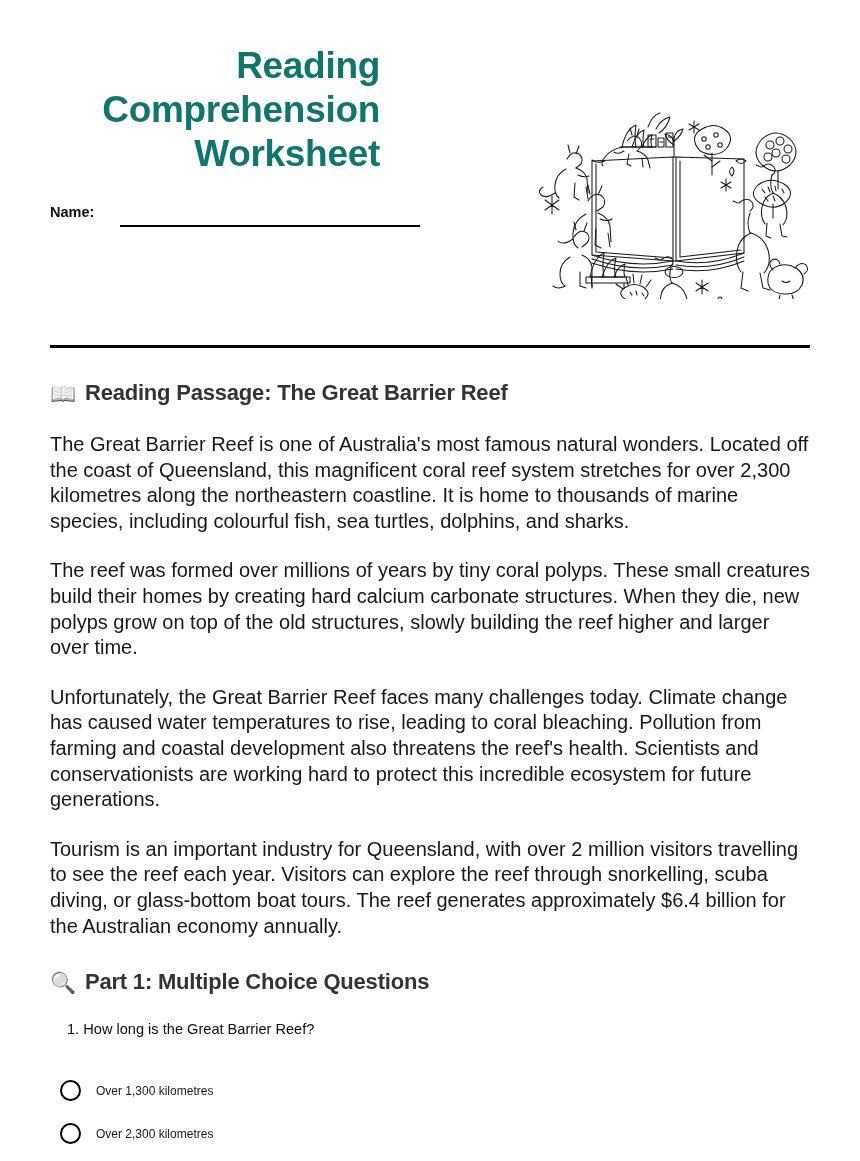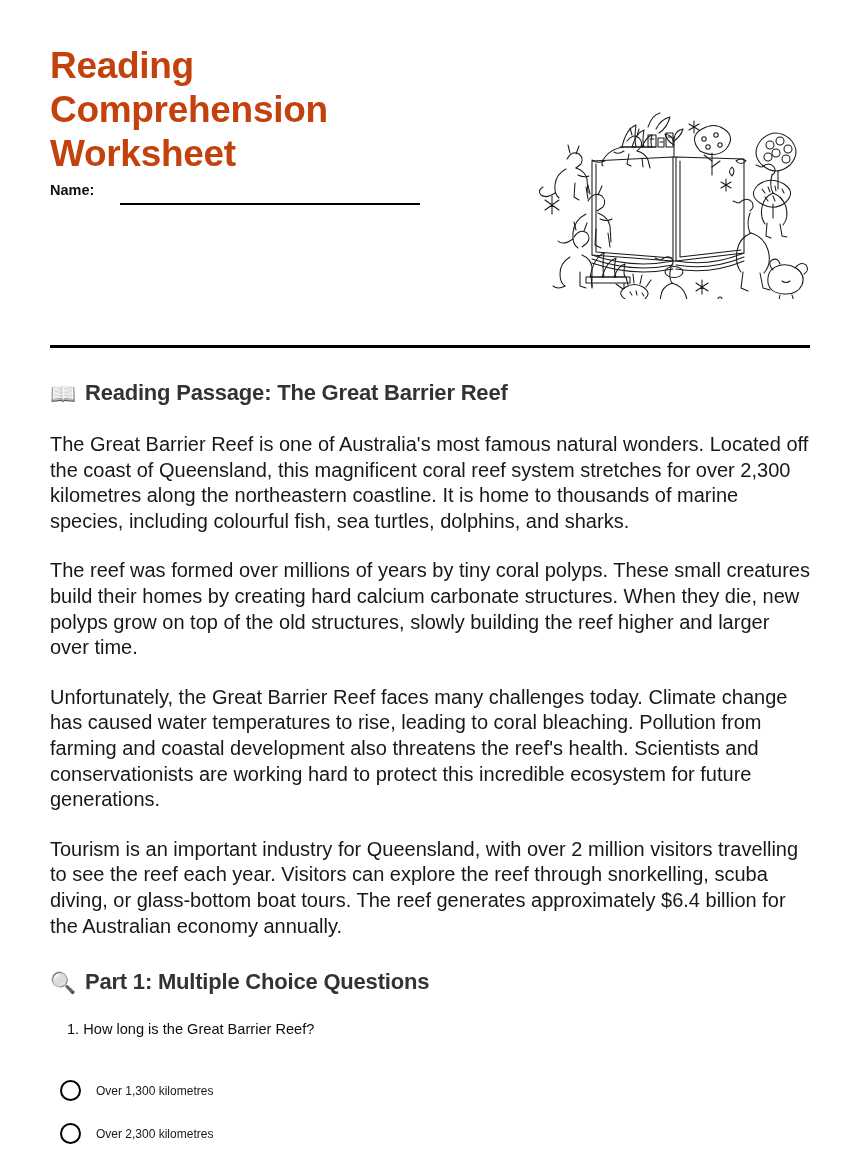--- a/index.html
+++ b/index.html
@@ -32,26 +32,28 @@
   .title-block {
     position: absolute;
     left: 0;
     top: 0;
     width: 400px;
   }
   .worksheet-title {
     font-size: 37px;
     line-height: 44px;
     font-weight: bold;
-    color: #c2410c;
+    color: #0f766e;
     letter-spacing: -0.3px;
     margin: 0;
     width: 330px;
+    text-align: right;
   }
   .field-rows {
+    margin-top: 22px;
   }
   .field-row {
     position: relative;
     height: 47px;
   }
   .field-label {
     position: absolute;
     left: 0;
     top: 6px;
     font-size: 14.5px;

